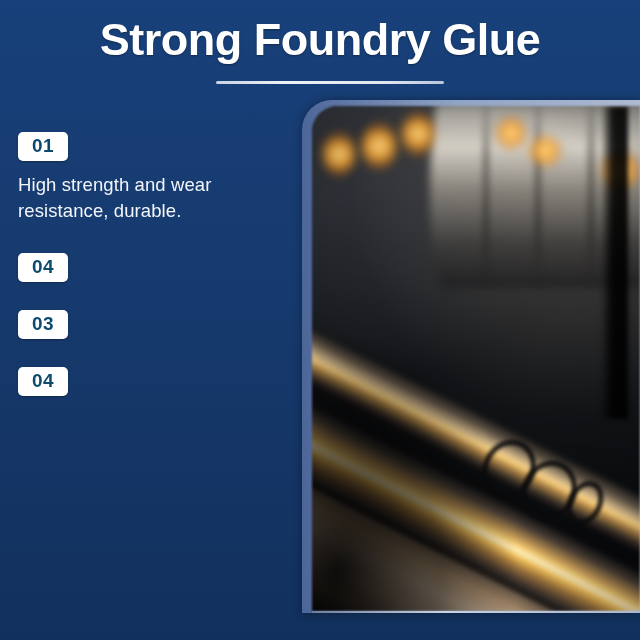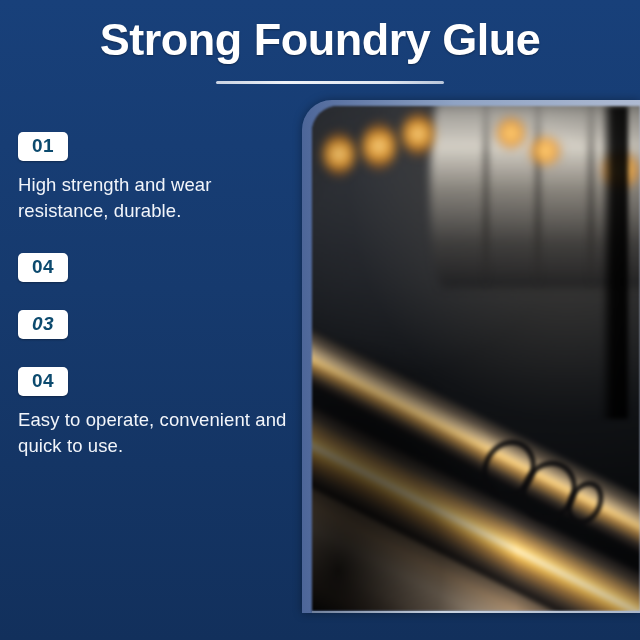--- a/index.html
+++ b/index.html
@@ -230,21 +230,21 @@
     margin-top:11px;
     color:#f2f5fa;
     font-size:18.5px;
     line-height:1.42;
     letter-spacing:.1px;
   }
 
   
   .f1{ margin-bottom:28px; }
   .f2{ margin-bottom:28px; }
-  .f3{ margin-bottom:28px;font-style:italic; }
+  .f3{ margin-bottom:28px; }
 </style>
 </head>
 <body>
 
 <div id="poster">
 
   <div class="title-wrap">
     <span class="title">Strong Foundry Glue</span>
   </div>
   <div class="title-rule"></div>
@@ -295,18 +295,17 @@
     <div class="feature f2">
       <span class="badge">04</span>
     </div>
 
     <div class="feature f3">
       <span class="badge">03</span>
     </div>
 
     <div class="feature f4">
       <span class="badge">04</span>
-      <div class="feature-text">Easy to operate, convenient and quick to use.</div>
     </div>
 
   </div>
 
 </div>
 
 </body></html>

